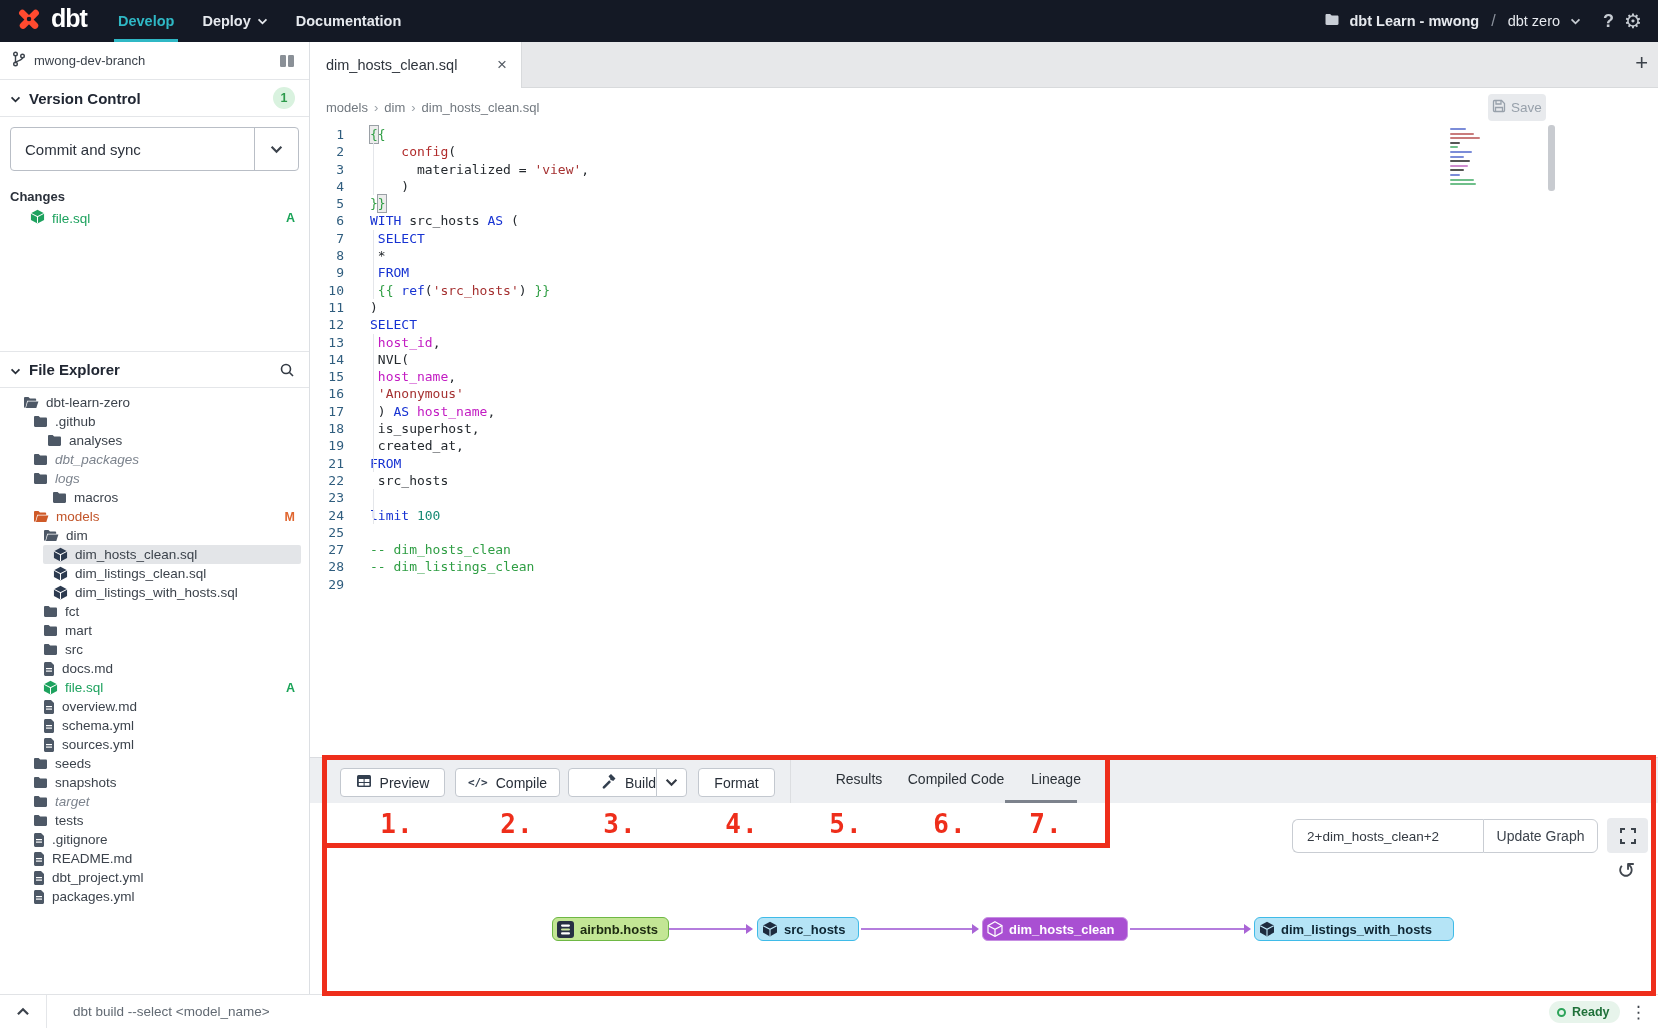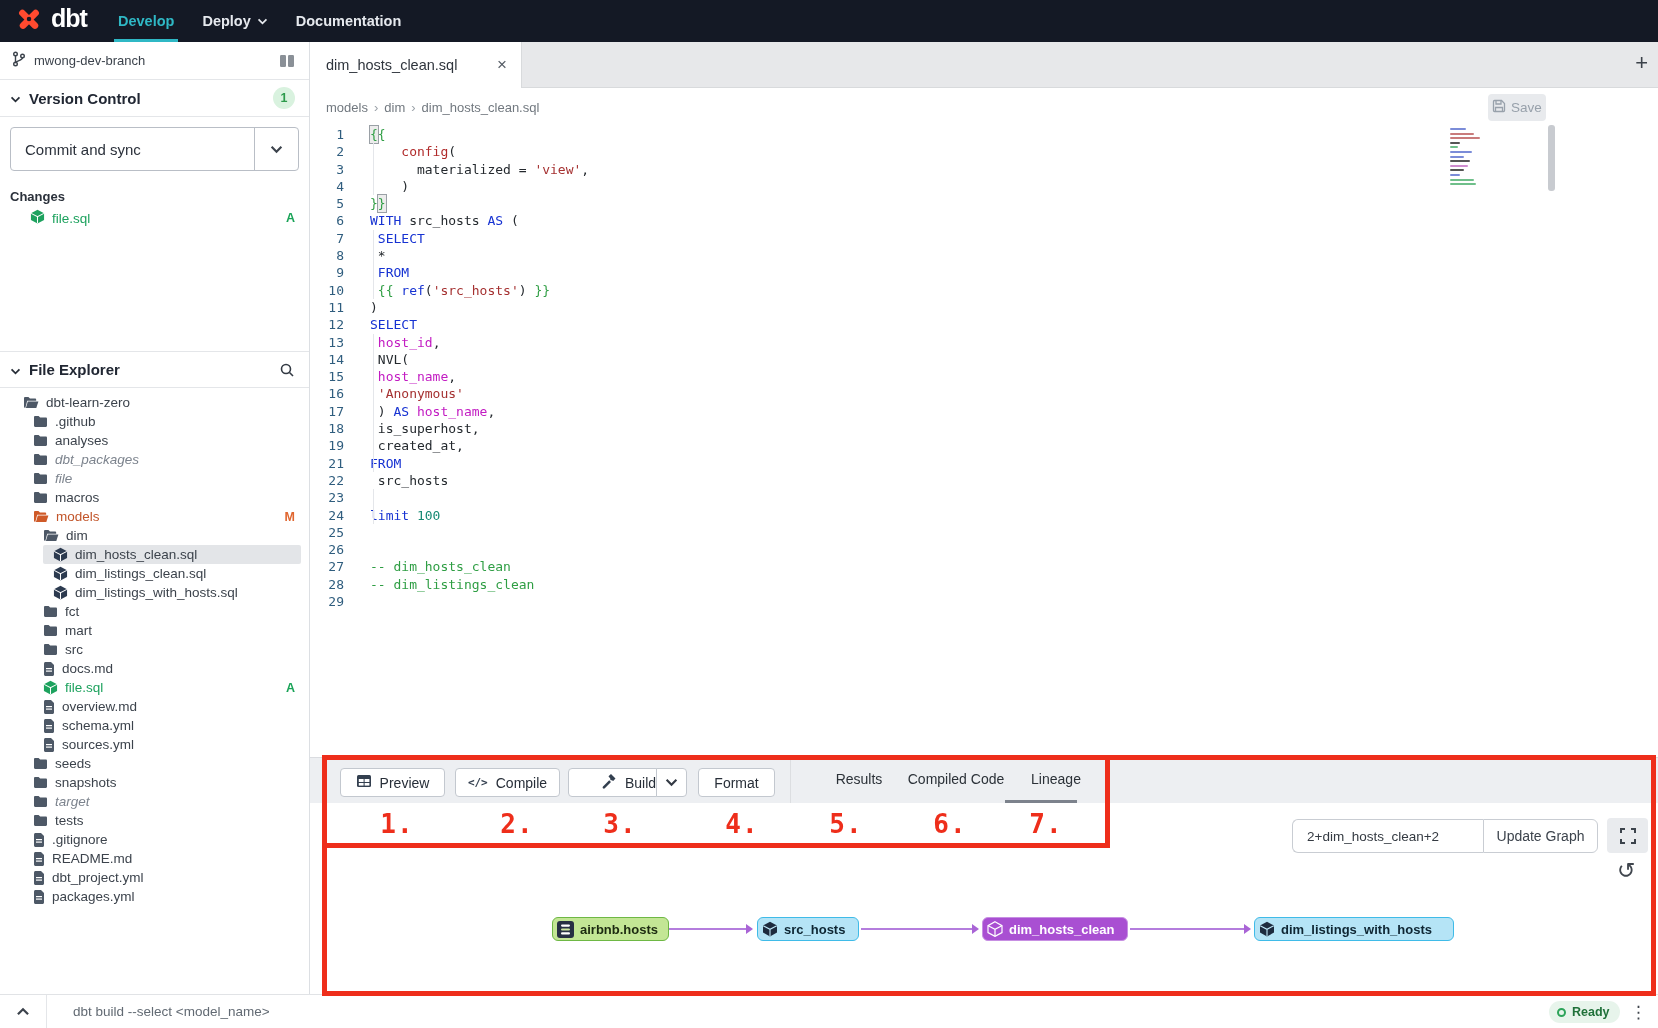--- a/index.html
+++ b/index.html
@@ -140,20 +140,35 @@
         <span class="chev">
             <svg width="11" height="7" viewBox="0 0 12 8" fill="none" stroke="currentColor" stroke-width="2">
               <path d="M1.5 1.5 6 6l4.5-4.5"></path>
             </svg>
           </span>
       </div>
       <div class="navitem">
           <span>Documentation</span>
         </div>
     </nav>
+    <div class="hright">
+      <span><svg width="16" height="13" viewBox="0 0 15 13">
+            <path d="M1 2.2C1 1.5 1.5 1 2.2 1h3.4l1.6 1.6h5.6c.7 0 1.2.5 1.2 1.2v7c0 .7-.5 1.2-1.2 1.2H2.2C1.5 12 1 11.5 1 10.8z" fill="#c9ced6"></path>
+          </svg></span>
+      <span class="acct">dbt Learn - mwong</span>
+      <span class="slash">/</span>
+      <span class="env">dbt zero</span>
+      <span class="chev" style="color:#c6cbd2;display:flex;">
+          <svg width="11" height="7" viewBox="0 0 12 8" fill="none" stroke="currentColor" stroke-width="2">
+            <path d="M1.5 1.5 6 6l4.5-4.5"></path>
+          </svg>
+        </span>
+      <span class="help" style="margin-left:12px;font-weight:bold;">?</span>
+      <span class="gear">⚙</span>
+    </div>
   </header>
 
   <aside id="sidebar">
     <div id="branchrow" class="srow">
       <span><svg width="14" height="16" viewBox="0 0 14 16" fill="none" stroke="#3c434c" stroke-width="1.4">
             <circle cx="3.5" cy="3" r="1.8"></circle>
             <circle cx="3.5" cy="13" r="1.8"></circle>
             <circle cx="10.5" cy="5" r="1.8"></circle>
             <path d="M3.5 4.8v6.4M10.5 6.8c0 3-7 2.5-7 5.5"></path>
           </svg></span>
@@ -213,21 +228,21 @@
           <span class="tl">dbt-learn-zero</span>
         </div>
         <div class="trow" style="padding-left: 33px;">
           <span class="ic">
             <svg width="15" height="13" viewBox="0 0 15 13">
               <path d="M1 2.2C1 1.5 1.5 1 2.2 1h3.4l1.6 1.6h5.6c.7 0 1.2.5 1.2 1.2v7c0 .7-.5 1.2-1.2 1.2H2.2C1.5 12 1 11.5 1 10.8z" fill="#4d5866"></path>
             </svg>
           </span>
           <span class="tl">.github</span>
         </div>
-        <div class="trow" style="padding-left: 33px;">
+        <div class="trow" style="padding-left: 47px;">
           <span class="ic">
             <svg width="15" height="13" viewBox="0 0 15 13">
               <path d="M1 2.2C1 1.5 1.5 1 2.2 1h3.4l1.6 1.6h5.6c.7 0 1.2.5 1.2 1.2v7c0 .7-.5 1.2-1.2 1.2H2.2C1.5 12 1 11.5 1 10.8z" fill="#4d5866"></path>
             </svg>
           </span>
           <span class="tl">analyses</span>
         </div>
         <div class="trow muted" style="padding-left: 33px;">
           <span class="ic">
             <svg width="15" height="13" viewBox="0 0 15 13">
@@ -235,23 +250,23 @@
             </svg>
           </span>
           <span class="tl">dbt_packages</span>
         </div>
         <div class="trow muted" style="padding-left: 33px;">
           <span class="ic">
             <svg width="15" height="13" viewBox="0 0 15 13">
               <path d="M1 2.2C1 1.5 1.5 1 2.2 1h3.4l1.6 1.6h5.6c.7 0 1.2.5 1.2 1.2v7c0 .7-.5 1.2-1.2 1.2H2.2C1.5 12 1 11.5 1 10.8z" fill="#4d5866"></path>
             </svg>
           </span>
-          <span class="tl">file</span>
-        </div>
-        <div class="trow" style="padding-left: 33px;">
+          <span class="tl">logs</span>
+        </div>
+        <div class="trow" style="padding-left: 52px;">
           <span class="ic">
             <svg width="15" height="13" viewBox="0 0 15 13">
               <path d="M1 2.2C1 1.5 1.5 1 2.2 1h3.4l1.6 1.6h5.6c.7 0 1.2.5 1.2 1.2v7c0 .7-.5 1.2-1.2 1.2H2.2C1.5 12 1 11.5 1 10.8z" fill="#4d5866"></path>
             </svg>
           </span>
           <span class="tl">macros</span>
         </div>
         <div class="trow orange" style="padding-left: 33px;">
           <span class="ic">
             <svg width="16" height="13" viewBox="0 0 16 13">
@@ -488,21 +503,20 @@
         <div class="cl"><span class="ln">15</span><span class="tok-pl"> </span><span class="tok-vr">host_name</span><span class="tok-pl">,</span></div>
         <div class="cl"><span class="ln">16</span><span class="tok-pl"> </span><span class="tok-str">'Anonymous'</span></div>
         <div class="cl"><span class="ln">17</span><span class="tok-pl"> ) </span><span class="tok-kw">AS</span><span class="tok-pl"> </span><span class="tok-vr">host_name</span><span class="tok-pl">,</span></div>
         <div class="cl"><span class="ln">18</span><span class="tok-pl"> is_superhost,</span></div>
         <div class="cl"><span class="ln">19</span><span class="tok-pl"> created_at,</span></div>
         <div class="cl"><span class="ln">21</span><span class="tok-kw">FROM</span></div>
         <div class="cl"><span class="ln">22</span><span class="tok-pl"> src_hosts</span></div>
         <div class="cl"><span class="ln">23</span></div>
         <div class="cl"><span class="ln">24</span><span class="tok-kw">limit</span><span class="tok-pl"> </span><span class="tok-nm">100</span></div>
         <div class="cl"><span class="ln">25</span></div>
-        <div class="cl"><span class="ln">26</span></div>
         <div class="cl"><span class="ln">27</span><span class="tok-cm">-- dim_hosts_clean</span></div>
         <div class="cl"><span class="ln">28</span><span class="tok-cm">-- dim_listings_clean</span></div>
         <div class="cl"><span class="ln">29</span></div>
       </div>
     <div class="guide" style="top:101px;height:52px;"></div>
     <div class="guide" style="top:188px;height:69px;"></div>
     <div class="guide" style="top:292px;height:138px;"></div>
     <div class="guide" style="top:447px;height:35px;"></div>
     <div id="minimap">
         <div class="mmrow" style="background: rgb(123, 140, 216); width: 16px;"></div>

